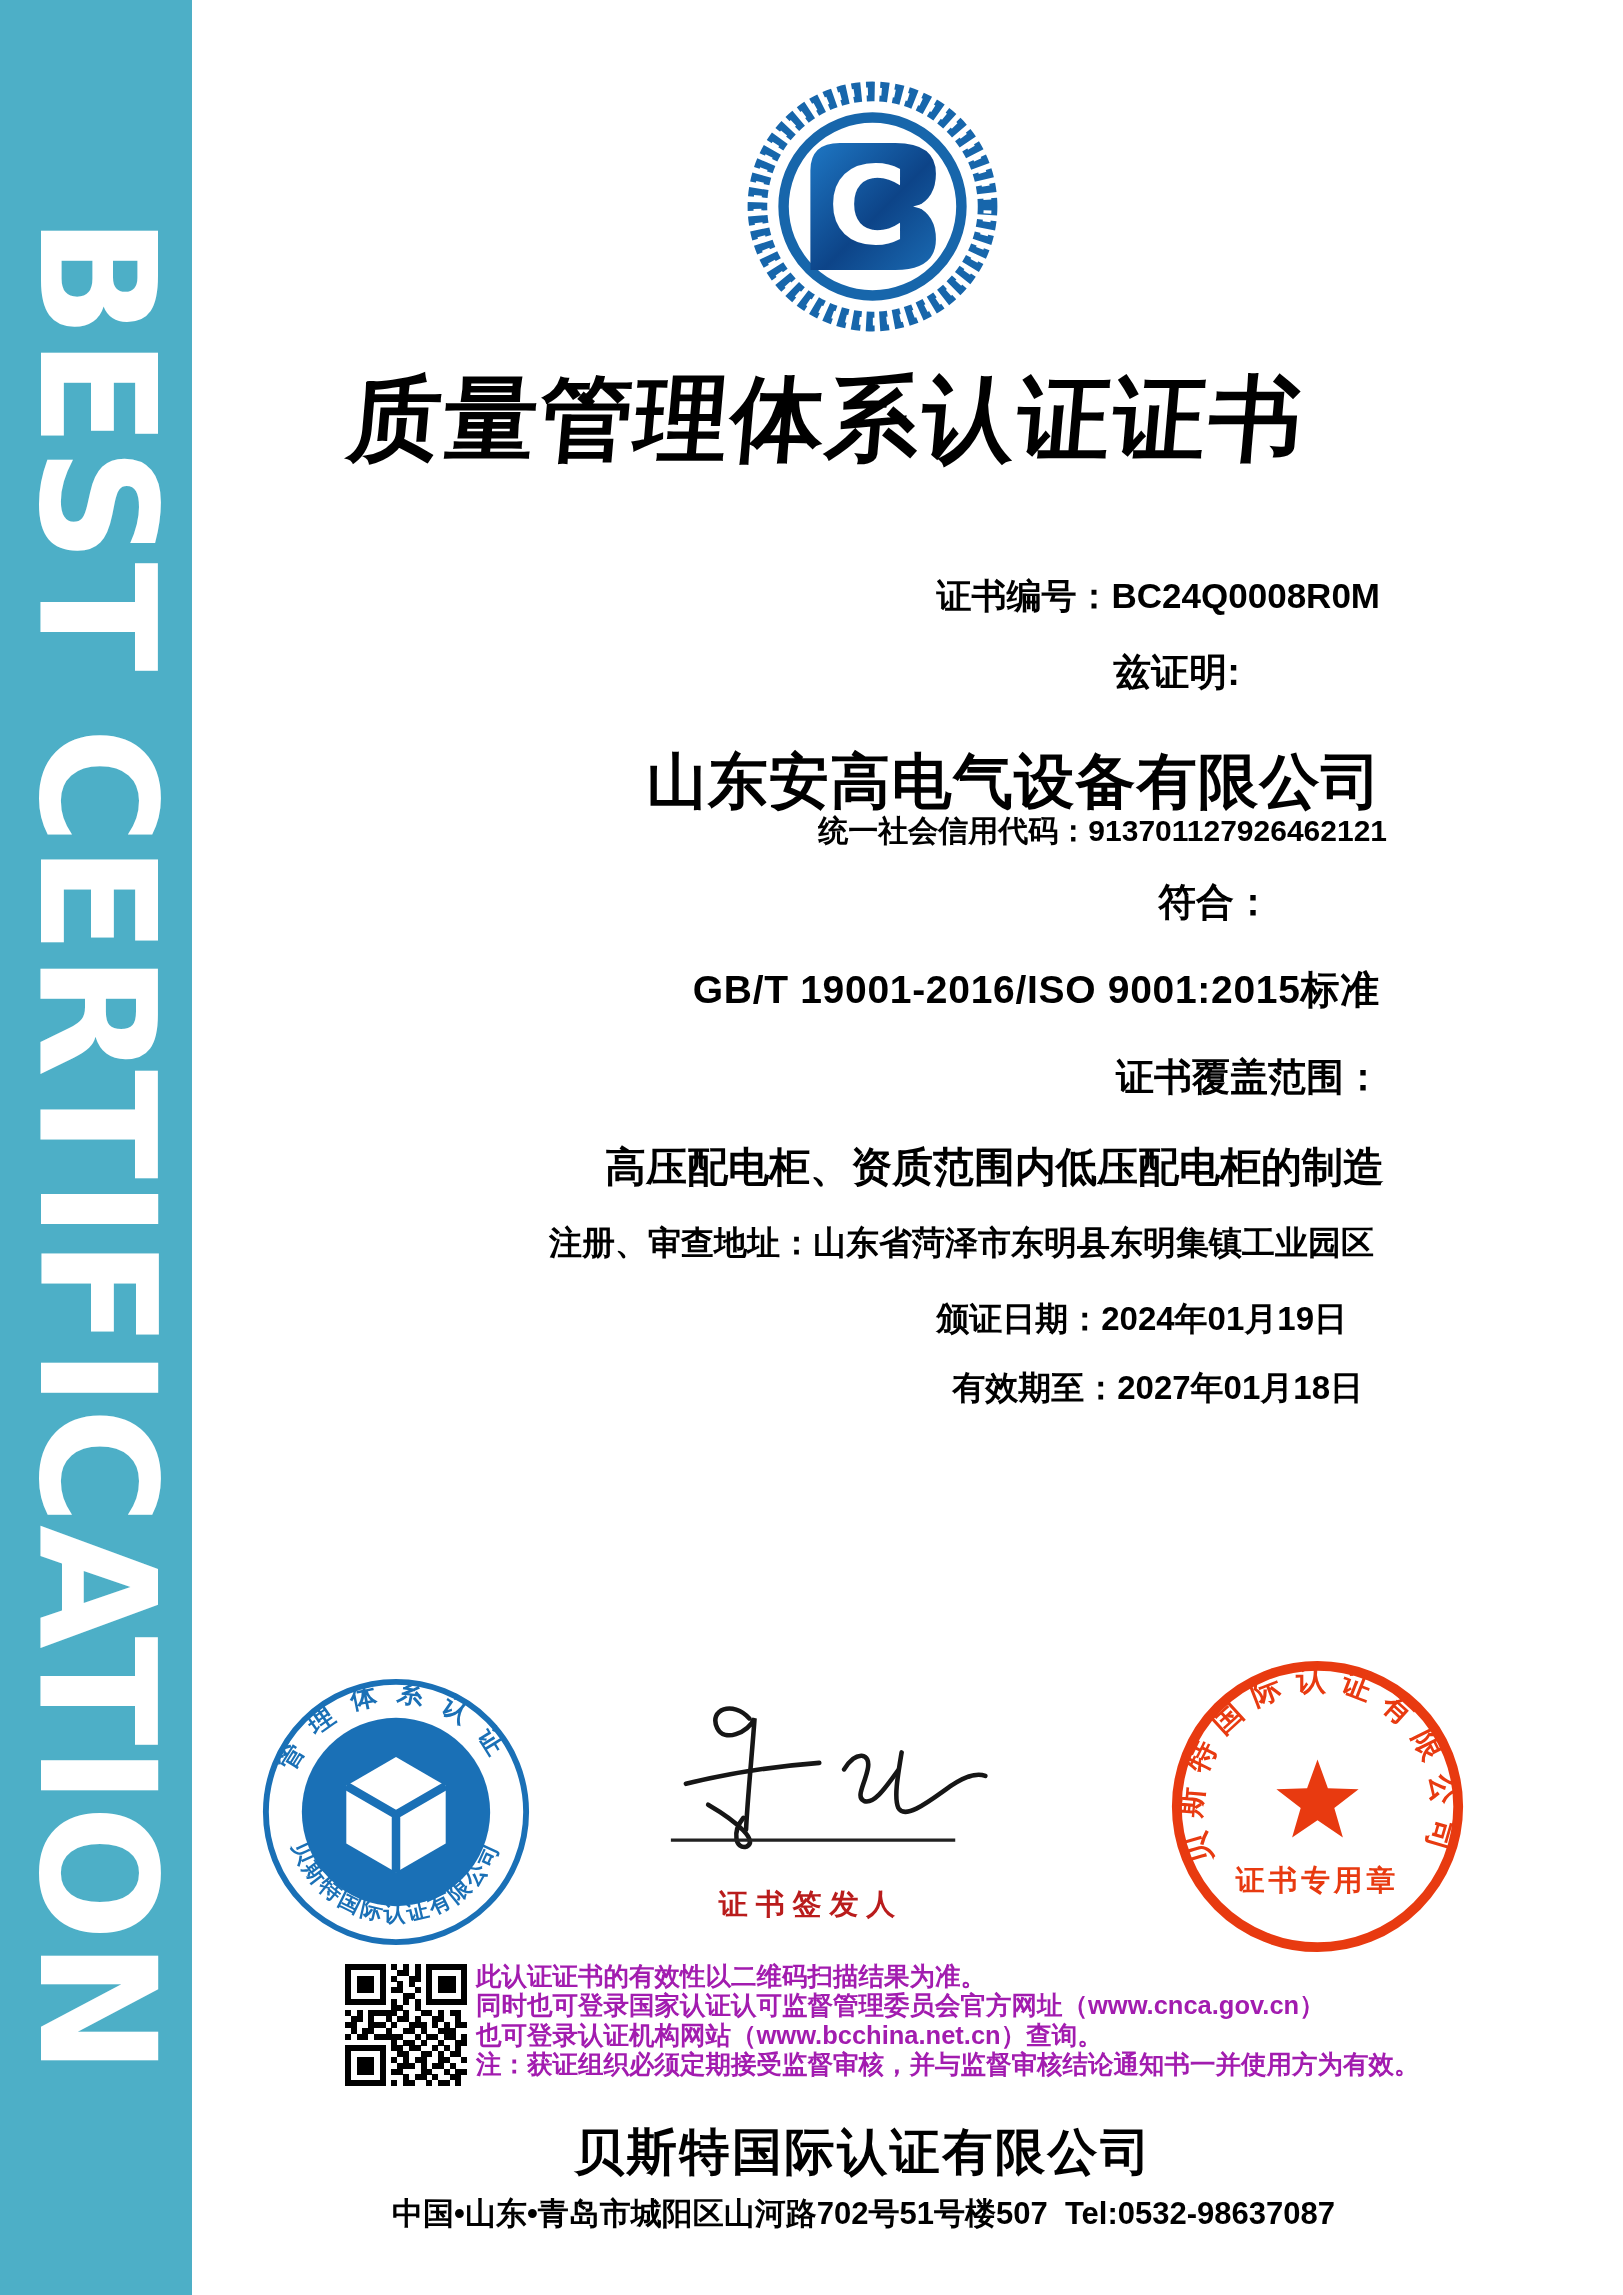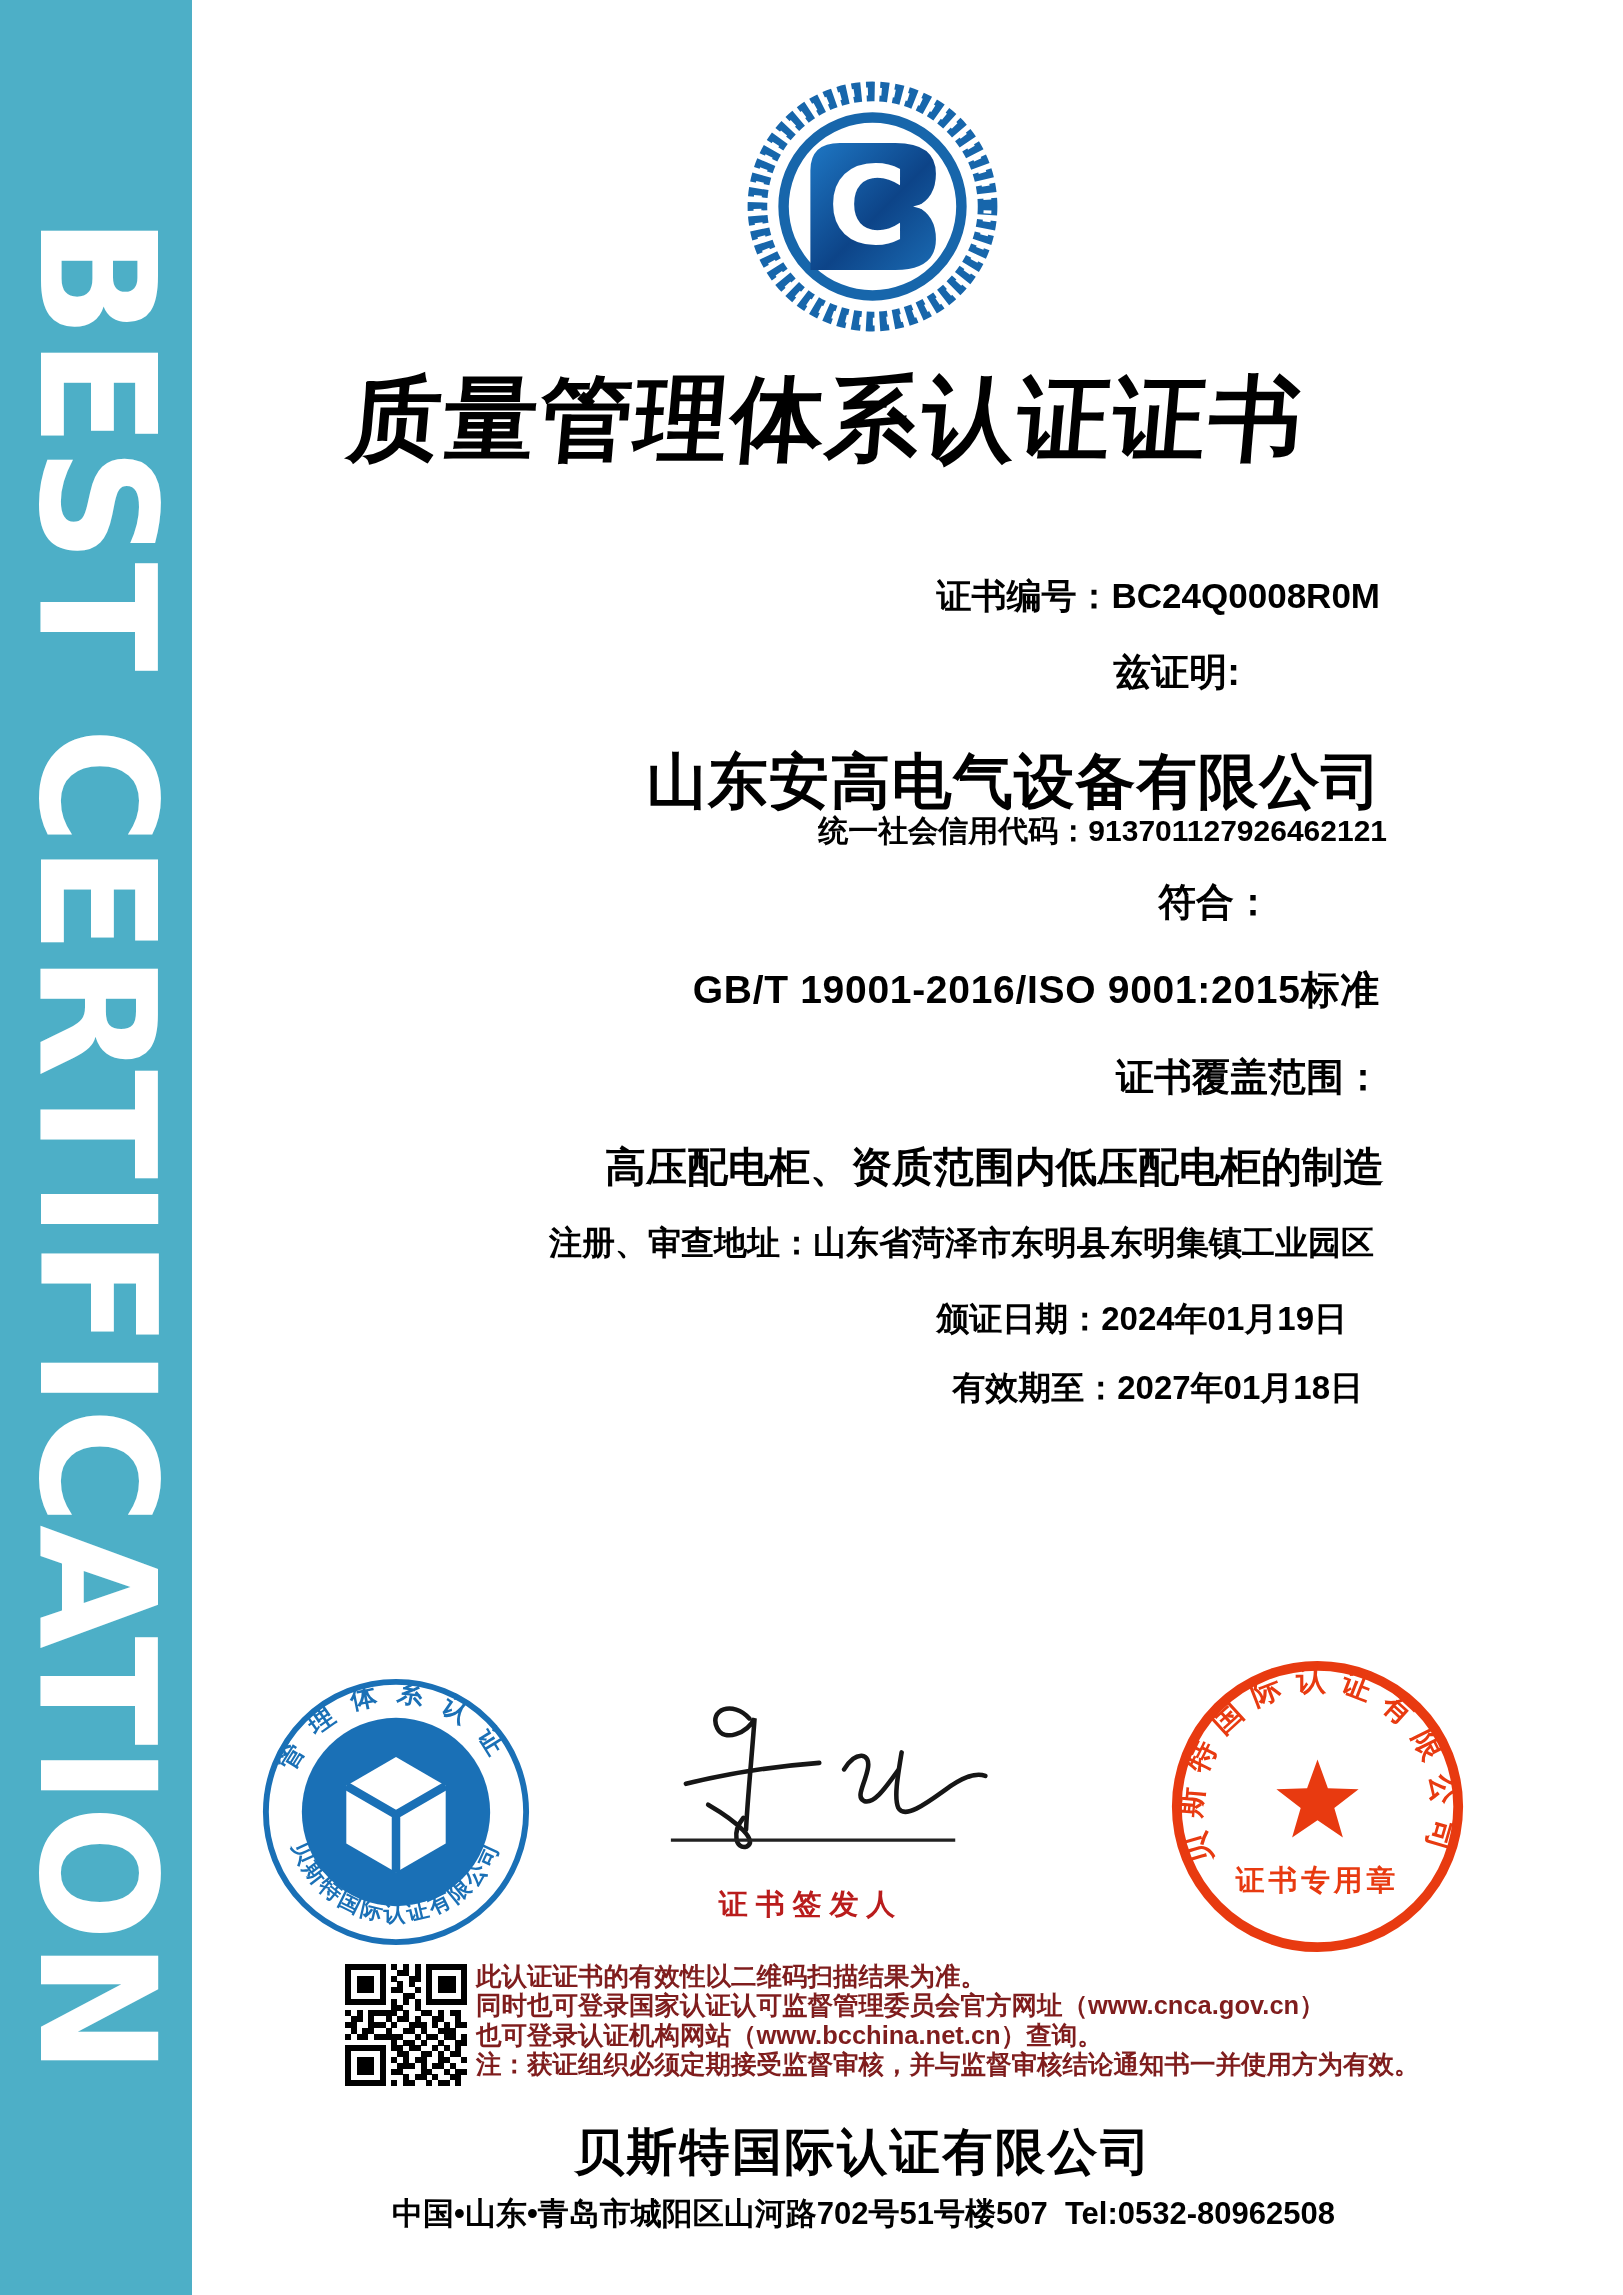--- a/index.html
+++ b/index.html
@@ -33,21 +33,21 @@
   .l-valid{top:1366px;right:260px;font-size:33px;}
   
   .seal-blue{position:absolute;left:260px;top:1676px;width:272px;height:272px;}
   .stamp-red{position:absolute;left:1167px;top:1656px;width:301px;height:301px;}
   .sig{position:absolute;left:648px;top:1692px;width:353px;height:164px;}
   .sig-label{position:absolute;left:667px;top:1885px;width:288px;text-align:center;
         font-size:29px;font-weight:700;letter-spacing:7.9px;color:#b91c1c;white-space:nowrap;}
   
   .qr{position:absolute;left:345px;top:1964px;width:122px;height:122px;}
   .notes{position:absolute;left:476px;top:1962px;font-size:25.5px;line-height:29.4px;
-        font-weight:700;color:#7f1d1d;white-space:nowrap;}
+        font-weight:700;color:#a21caf;white-space:nowrap;}
   
   .footer-name{position:absolute;left:193px;top:2119px;width:1341px;text-align:center;
         font-size:50px;font-weight:800;color:#000;letter-spacing:2.6px;}
   .footer-addr{position:absolute;left:193px;top:2193px;width:1341px;text-align:center;
         font-size:31px;font-weight:700;color:#000;white-space:pre;}
   .serifcjk{font-family:"Liberation Serif","DejaVu Serif",serif;}
 </style>
 </head>
 <body>
 
@@ -377,16 +377,16 @@
     </svg>
 
   <div class="notes">
     <div>此认证证书的有效性以二维码扫描结果为准。</div>
     <div>同时也可登录国家认证认可监督管理委员会官方网址（www.cnca.gov.cn）</div>
     <div>也可登录认证机构网站（www.bcchina.net.cn）查询。</div>
     <div>注：获证组织必须定期接受监督审核，并与监督审核结论通知书一并使用方为有效。</div>
   </div>
 
   <div class="footer-name">贝斯特国际认证有限公司</div>
-  <div class="footer-addr">中国•山东•青岛市城阳区山河路702号51号楼507  Tel:0532-80962508</div>
+  <div class="footer-addr">中国•山东•青岛市城阳区山河路702号51号楼507  Tel:0532-98637087</div>
 
 </div>
 
 
 </body></html>

